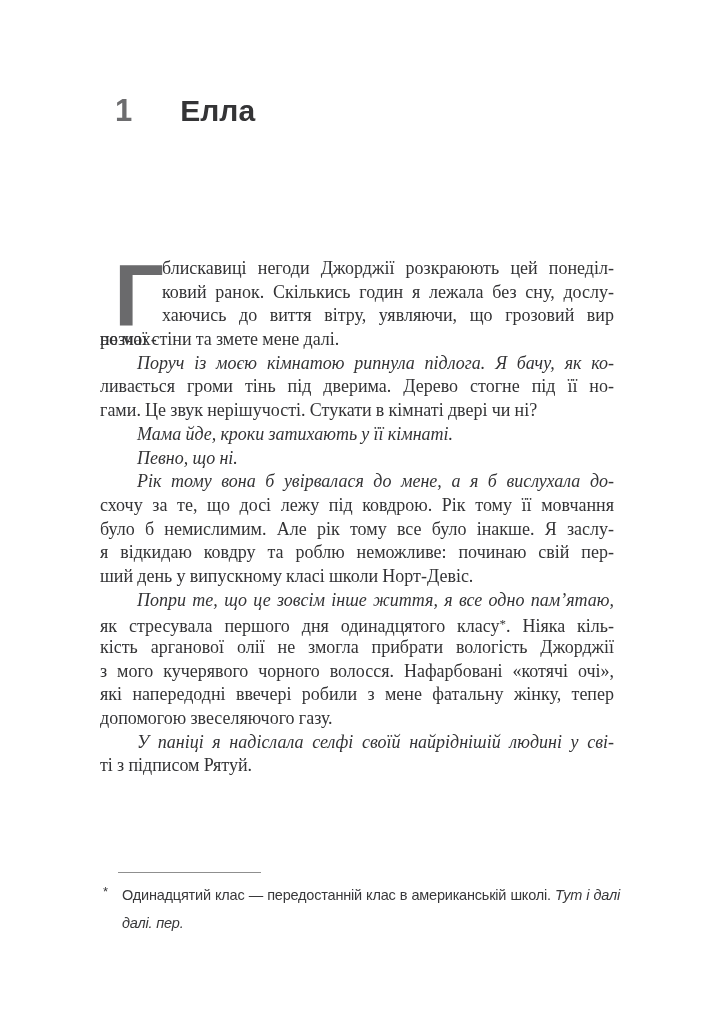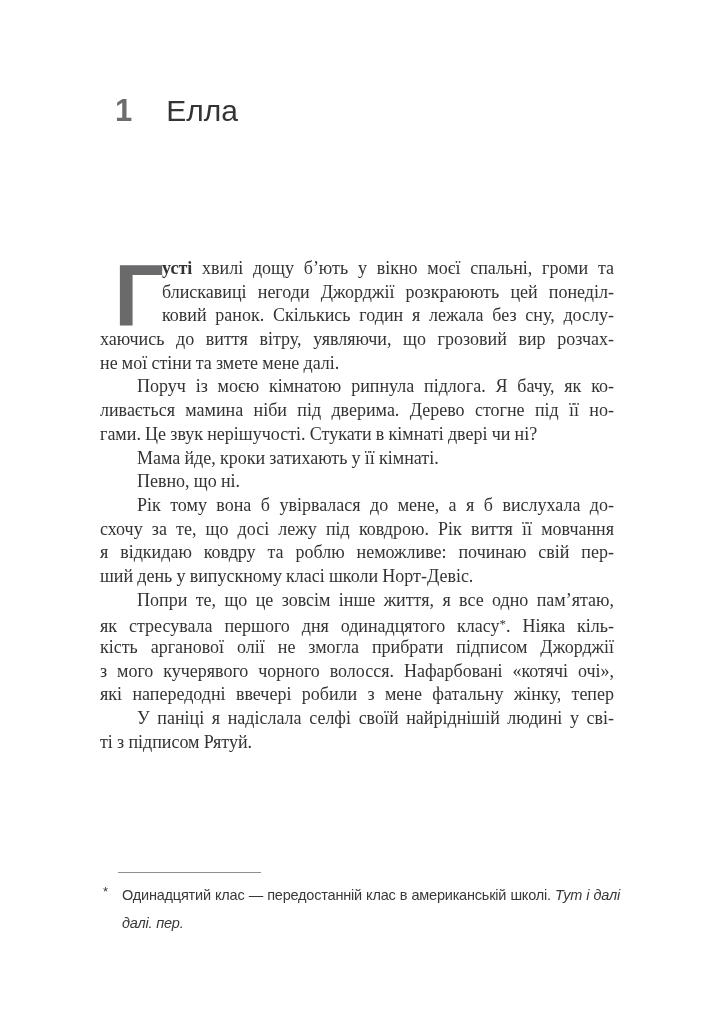--- a/index.html
+++ b/index.html
@@ -6,34 +6,34 @@
   .page {
     position:relative; width:724px; height:1024px; background:#ffffff;
     overflow:hidden; font-family:"Liberation Serif","DejaVu Serif",serif;
   }
   .chapter-header {
     position:absolute; left:115px; top:93px;
     font-family:"Liberation Sans","DejaVu Sans",sans-serif;
     display:flex; align-items:baseline;
   }
   .chapter-number { font-size:31px; font-weight:700; color:var(--color-chapter-number,#6d6d6f); }
-  .chapter-title  { font-size:30px; font-weight:400; color:var(--color-chapter-title,#343436); margin-left:34px; }
+  .chapter-title  { font-size:30px; font-weight:700; color:var(--color-chapter-title,#343436); margin-left:48px; }
 
   .body-text {
     position:absolute; left:100px; top:257px; width:514px;
     font-size:18px; color:var(--color-body-text,#333335);
     word-spacing:-0.3px;
   }
   .para { margin:0; }
   .line {
     line-height:23.7px; height:23.7px;
     text-align:justify; text-align-last:justify;
   }
   .line.last { text-align-last:left; }
-  .para.indent .line:first-child { text-indent:37px; }
+  .para.indent .line:first-child { text-indent:37px;font-style:italic; }
   .b { font-weight:700; }
   .i { font-style:italic; }
   .sup { font-size:0.72em; vertical-align:0.3em; }
 
   .dropcap { float:left; width:62px; height:71px; position:relative; }
   .dropcap span {
     position:absolute; left:14px; top:-6px;
     font-family:"Liberation Sans","DejaVu Sans",sans-serif;
     font-weight:700; font-size:88px; line-height:1;
     color:var(--color-dropcap,#6a6a6c);
@@ -64,49 +64,50 @@
   <header class="chapter-header">
     <span class="chapter-number">1</span>
     <span class="chapter-title">Елла</span>
   </header>
 
   <main class="body-text" id="body-text">
       <div class="para">
         <span class="dropcap">
           <span>Г</span>
         </span>
-        <div class="line"><span class="b">усті</span><span> хвилі дощу б’ють у вікно моєї спальні, громи та</span></div>
         <div class="line"><span>блискавиці негоди Джорджії розкраюють цей понеділ-</span></div>
         <div class="line"><span>ковий ранок. Скількись годин я лежала без сну, дослу-</span></div>
         <div class="line"><span>хаючись до виття вітру, уявляючи, що грозовий вир розчах-</span></div>
         <div class="line last"><span>не мої стіни та змете мене далі.</span></div>
       </div>
       <div class="para indent">
         <div class="line"><span>Поруч із моєю кімнатою рипнула підлога. Я бачу, як ко-</span></div>
-        <div class="line"><span>ливається мамина ніби під дверима. Дерево стогне під її но-</span></div>
+        <div class="line"><span>ливається громи тінь під дверима. Дерево стогне під її но-</span></div>
         <div class="line last"><span>гами. Це звук нерішучості. Стукати в кімнаті двері чи ні?</span></div>
       </div>
       <div class="para indent">
         <div class="line last"><span>Мама йде, кроки затихають у її кімнаті.</span></div>
       </div>
       <div class="para indent">
         <div class="line last"><span>Певно, що ні.</span></div>
       </div>
       <div class="para indent">
         <div class="line"><span>Рік тому вона б увірвалася до мене, а я б вислухала до-</span></div>
-        <div class="line"><span>схочу за те, що досі лежу під ковдрою. Рік виття її мовчання</span></div>
+        <div class="line"><span>схочу за те, що досі лежу під ковдрою. Рік тому її мовчання</span></div>
+        <div class="line"><span>було б немислимим. Але рік тому все було інакше. Я заслу-</span></div>
         <div class="line"><span>я відкидаю ковдру та роблю неможливе: починаю свій пер-</span></div>
         <div class="line last"><span>ший день у випускному класі школи Норт-Девіс.</span></div>
       </div>
       <div class="para indent">
         <div class="line"><span>Попри те, що це зовсім інше життя, я все одно пам’ятаю,</span></div>
         <div class="line"><span>як стресувала першого дня одинадцятого класу</span><span class="sup">*</span><span>. Ніяка кіль-</span></div>
-        <div class="line"><span>кість арганової олії не змогла прибрати підписом Джорджії</span></div>
+        <div class="line"><span>кість арганової олії не змогла прибрати вологість Джорджії</span></div>
         <div class="line"><span>з мого кучерявого чорного волосся. Нафарбовані «котячі очі»,</span></div>
         <div class="line"><span>які напередодні ввечері робили з мене фатальну жінку, тепер</span></div>
+        <div class="line last"><span>допомогою звеселяючого газу.</span></div>
       </div>
       <div class="para indent">
         <div class="line"><span>У паніці я надіслала селфі своїй найріднішій людині у сві-</span></div>
         <div class="line last"><span>ті з підписом Рятуй.</span></div>
       </div>
     </main>
 
   <div class="footnote-sep"></div>
 
   <aside class="footnote">

